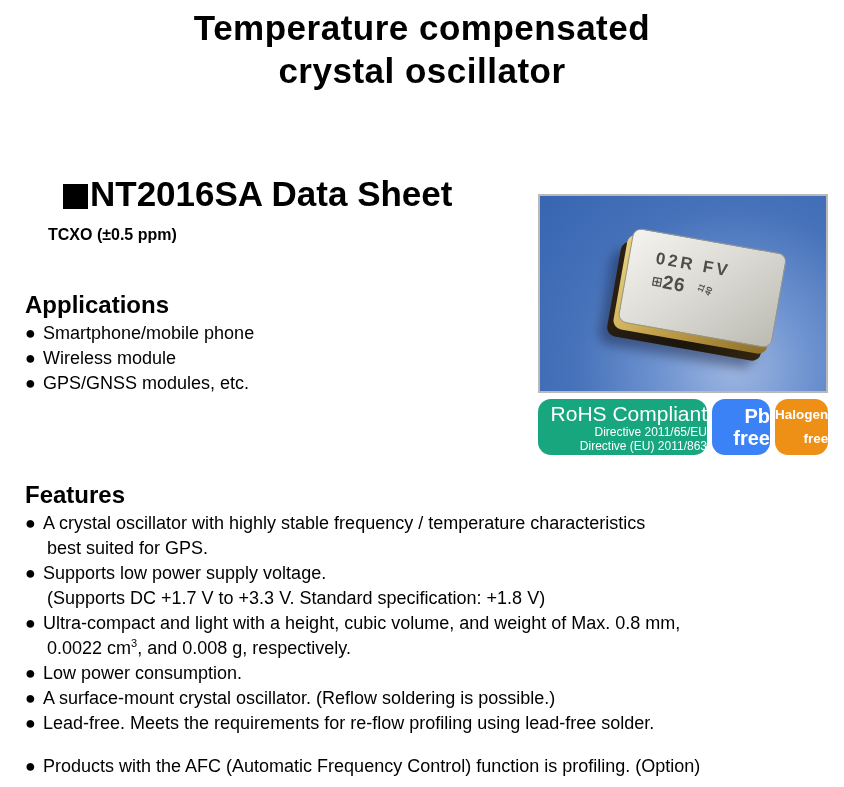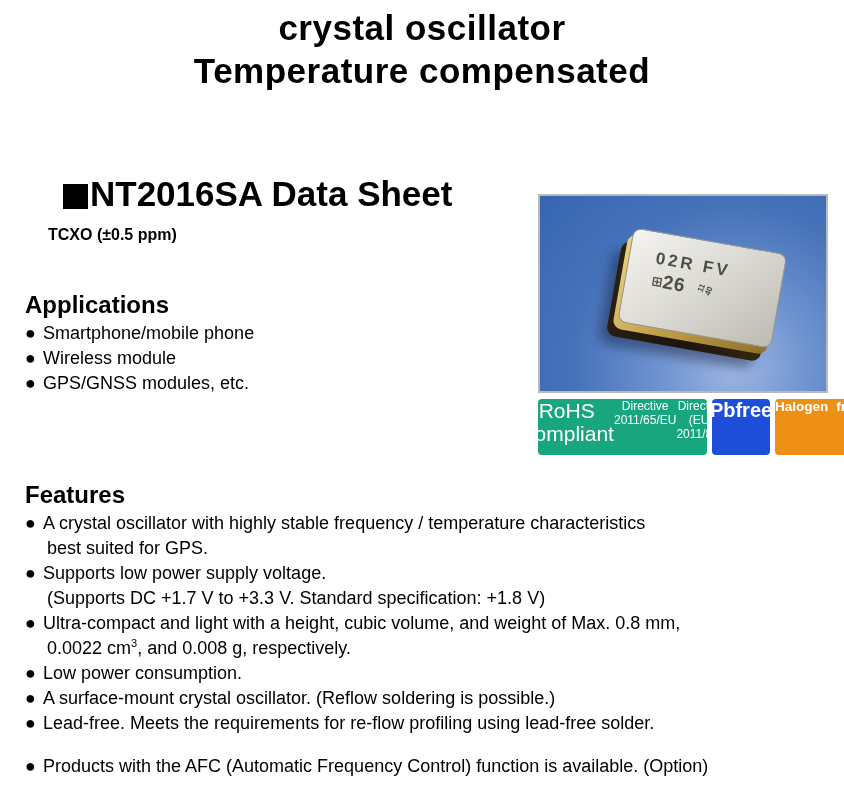--- a/index.html
+++ b/index.html
@@ -95,41 +95,41 @@
     transform:rotate(-75deg);
   }
 
   
   .badges-row {
     position:absolute; left:538px; top:399px;
     width:290px; height:56px;
     display:flex; gap:5px;
   }
   .badge {
-    border-radius:4px; color:#fff;
-    display:flex; flex-direction:row;
-    align-items:flex-start; justify-content:center;
+    border-radius:13px; color:#fff;
+    display:flex; flex-direction:column;
+    align-items:flex-end; justify-content:center;
     box-sizing:border-box; text-align:center;
   }
   .badge-rohs { width:169px; flex:none; }
   .badge-rohs .b-title { font-size:21px; line-height:23px; }
   .badge-rohs .b-sub { font-size:12px; line-height:14px; }
   .badge-pb { width:58px; flex:none; font-weight:bold; }
   .badge-pb .b-big { font-size:20px; line-height:22px; }
   .badge-halogen { flex:1; font-weight:bold; }
   .badge-halogen .b-med { font-size:13.5px; line-height:16px; }
 </style>
 </head>
 <body>
 
 <div class="page">
 
   <div class="doc-title">
+    <div>Temperature compensated</div>
     <div>crystal oscillator</div>
-    <div>Temperature compensated</div>
   </div>
 
   <div class="sheet-heading">
     <span class="black-square"></span>
     <span>NT2016SA Data Sheet</span>
   </div>
   <div class="sheet-subtitle">TCXO (±0.5 ppm)</div>
 
   <div class="applications-block">
     <div class="list-heading">Applications</div>
@@ -165,21 +165,21 @@
       </div>
     </div>
   </div>
 
   <div class="badges-row">
     <div class="badge badge-rohs" style="background-color: rgb(23, 166, 125);">
       <div class="b-title">RoHS Compliant</div>
       <div class="b-sub">Directive 2011/65/EU</div>
       <div class="b-sub">Directive (EU) 2011/863</div>
     </div>
-    <div class="badge badge-pb" style="background-color: #1d4ed8;">
+    <div class="badge badge-pb" style="background-color: #3b82f6;">
       <div class="b-big">Pb</div>
       <div class="b-big">free</div>
     </div>
     <div class="badge badge-halogen" style="background-color: rgb(238, 143, 22); gap: 8px;">
       <div class="b-med">Halogen</div>
       <div class="b-med">free</div>
     </div>
   </div>
 
   <div class="features-block">
@@ -212,17 +212,17 @@
     <div class="bullet-line">
       <span class="bullet-glyph">●</span>
       <span>A surface-mount crystal oscillator. (Reflow soldering is possible.)</span>
     </div>
     <div class="bullet-line">
       <span class="bullet-glyph">●</span>
       <span>Lead-free. Meets the requirements for re-flow profiling using lead-free solder.</span>
     </div>
     <div class="bullet-line feat-gap">
       <span class="bullet-glyph">●</span>
-      <span>Products with the AFC (Automatic Frequency Control) function is available. (Option)</span>
+      <span>Products with the AFC (Automatic Frequency Control) function is profiling. (Option)</span>
     </div>
   </div>
 
 </div>
 
 </body></html>

